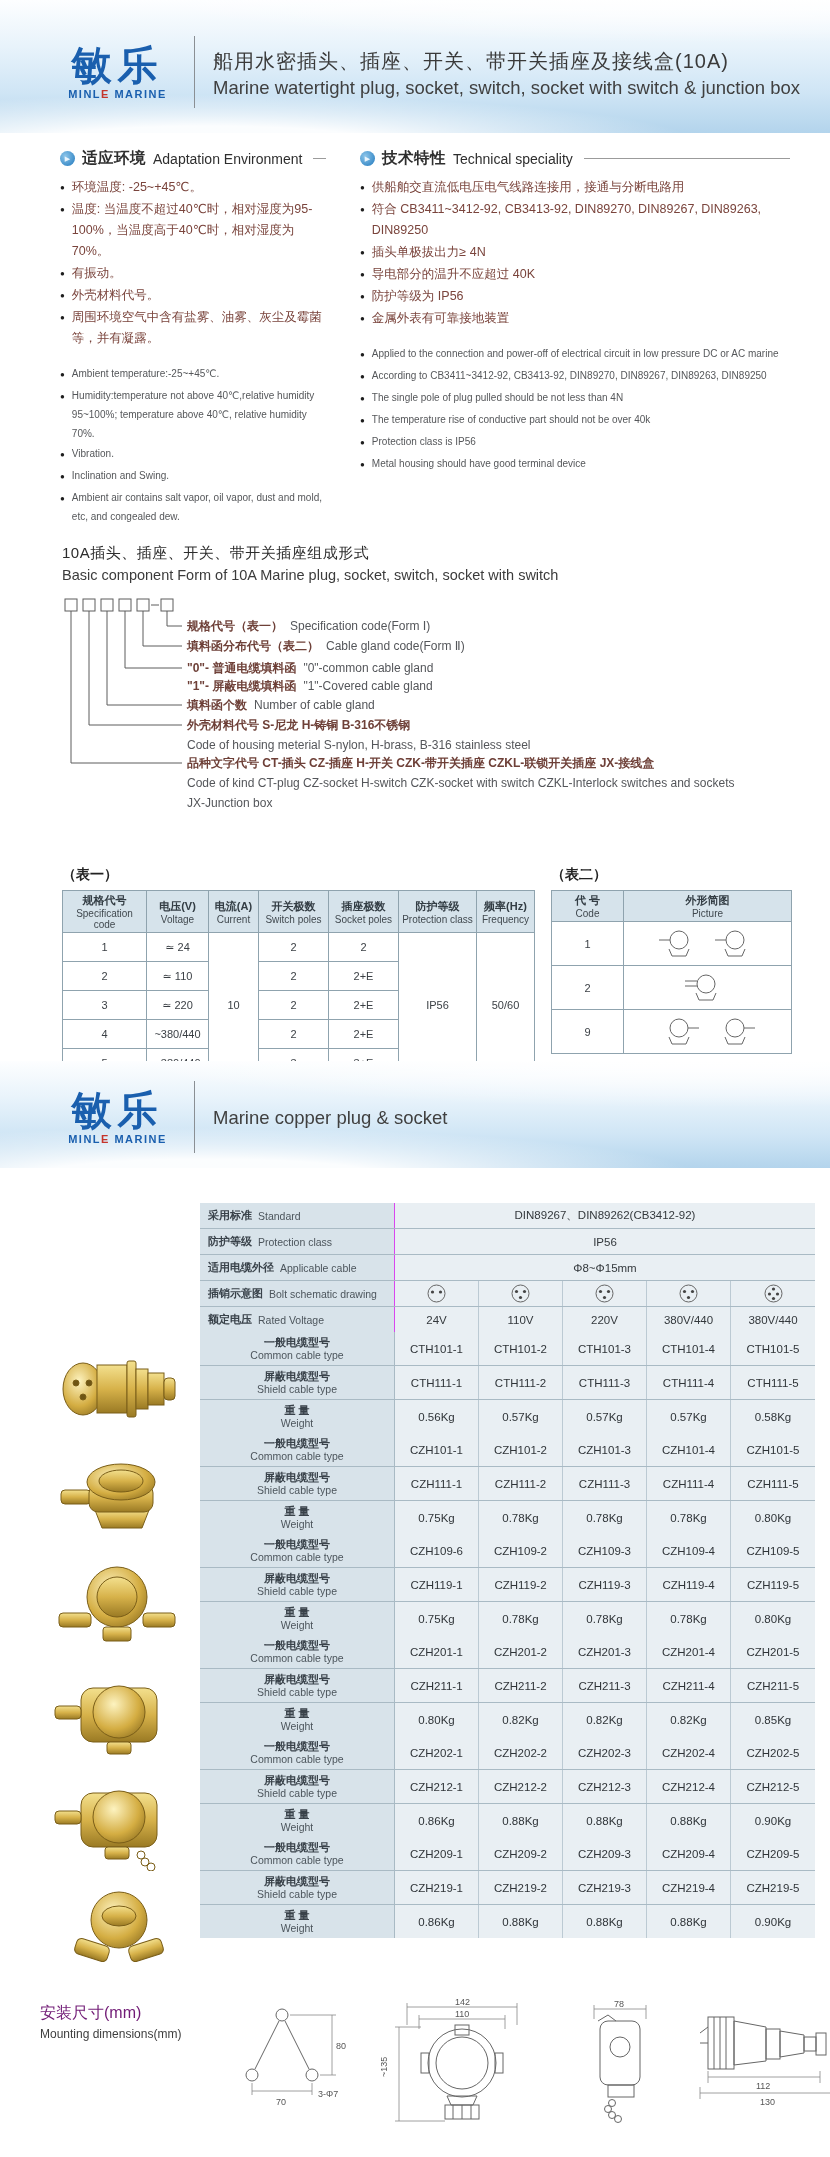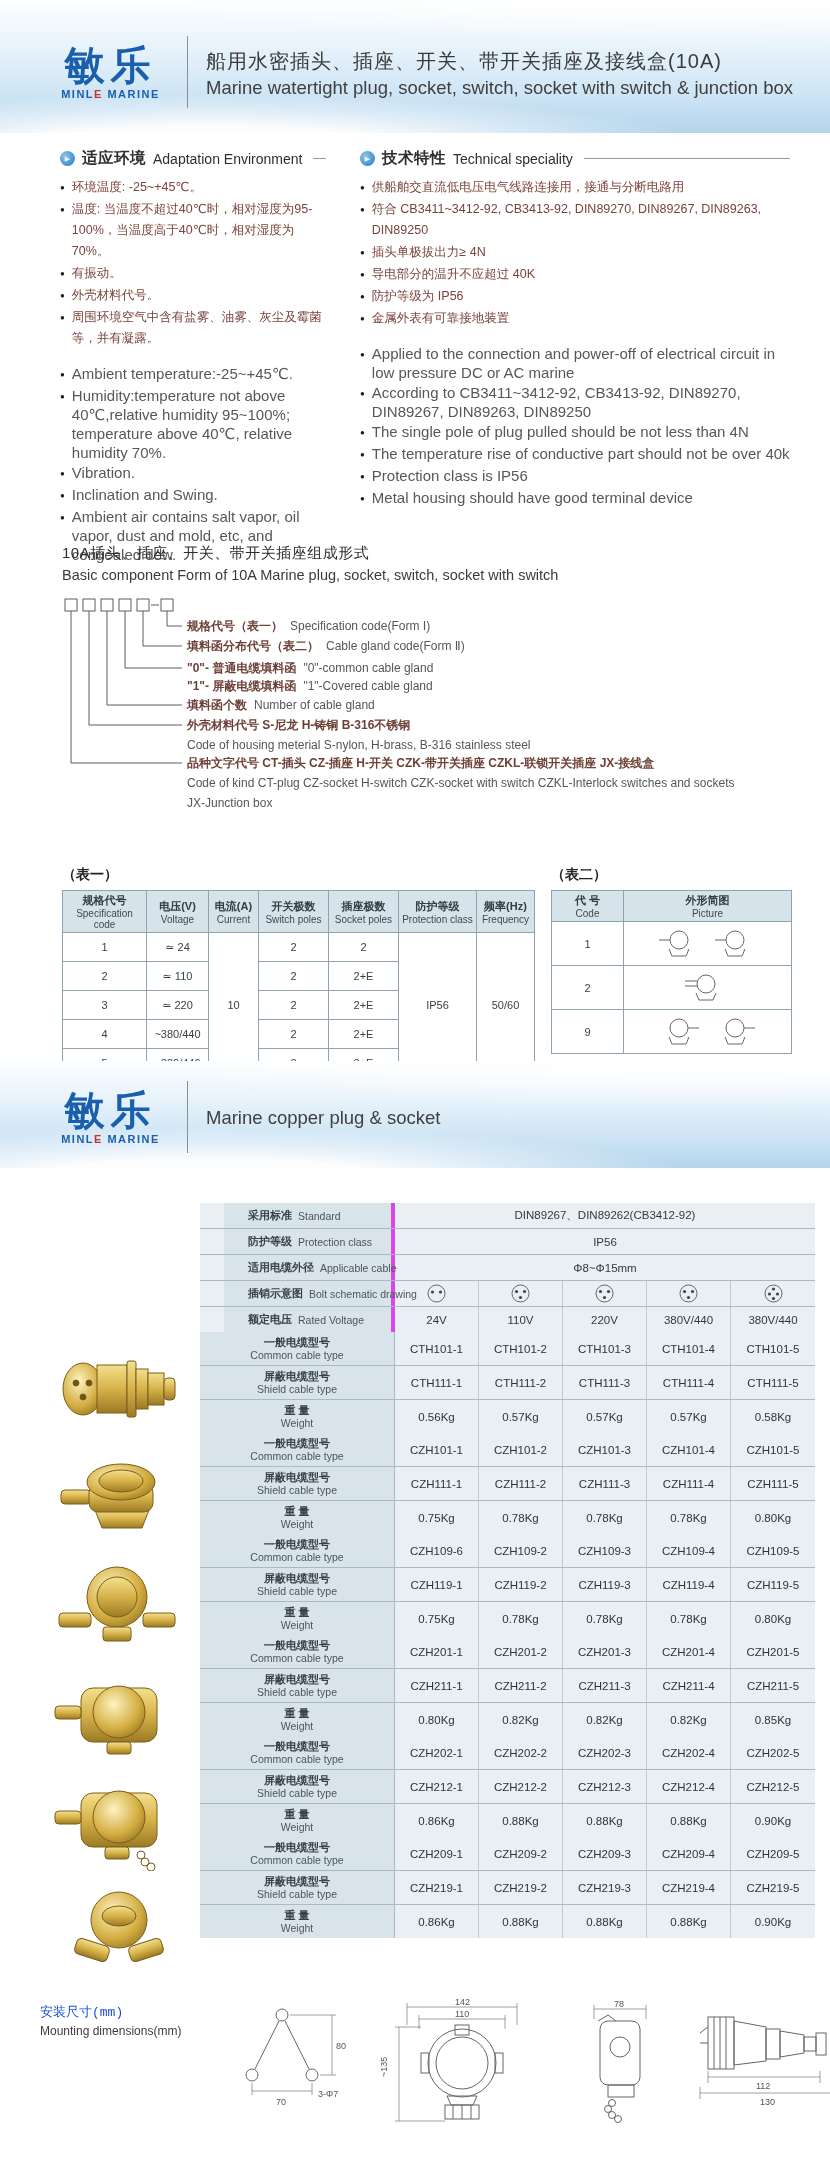--- a/index.html
+++ b/index.html
@@ -6,21 +6,21 @@
   .page{position:relative;width:830px;height:2157px;background:#fff;overflow:hidden;
         font-family:"Liberation Sans","DejaVu Sans",sans-serif;color:#333;}
   
   .band{position:absolute;left:0;right:0;
         background:
          radial-gradient(ellipse 700px 70px at 25% 108%, rgba(255,255,255,.95) 25%, rgba(255,255,255,0) 70%),
          radial-gradient(ellipse 900px 90px at 85% -15%, rgba(255,255,255,.9) 20%, rgba(255,255,255,0) 70%),
          linear-gradient(180deg,#fdfeff 0%,#e8f3fb 35%,#cfe5f5 70%,#b3d4ec 100%);}
   .band1{top:0;height:133px;}
   .band2{top:1061px;height:107px;}
-  .hdr{position:absolute;left:48px;display:flex;align-items:center;justify-content:space-between;}
+  .hdr{position:absolute;left:55px;display:flex;align-items:center;justify-content:space-between;}
   .logo{width:125px;text-align:center;}
   .logo-cn{font-size:40px;font-weight:bold;color:#1a5fae;letter-spacing:6px;line-height:1;}
   .logo-en{font-size:11px;font-weight:bold;color:#1a5fae;letter-spacing:1.5px;margin-top:3px;}
   .logo-en .red{color:#c5342b;}
   .vline{width:1px;height:72px;background:#8a8f94;margin:0 18px 0 14px;}
   .titles{padding-top:2px;}
   .t-cn{font-size:20px;color:#3a3a3a;letter-spacing:1px;line-height:1.5;}
   .t-en{font-size:18.5px;color:#404040;line-height:1.35;}
   
   .cols{position:absolute;top:148px;left:60px;right:40px;display:flex;gap:34px;}
@@ -31,21 +31,21 @@
      background:radial-gradient(circle at 35% 35%,#8ec6ea,#1f78bd);color:#eaf5fd;
      font-size:7px;display:inline-flex;align-items:center;justify-content:center;}
   .h-cn{font-size:15.5px;font-weight:bold;color:#2e2e2e;letter-spacing:.5px;}
   .h-en{font-size:14px;color:#2e2e2e;}
   .h-line{flex:1;border-top:1px solid #9b9b9b;height:0;margin-left:4px;}
   .bullets{margin-top:2px;}
   .bullets.en{margin-top:15px;}
   .b-item{display:flex;margin-bottom:1px;}
   .dot{font-size:8px;line-height:21px;margin-right:7px;color:#1d1d1d;flex:none;}
   .cn .bt{font-size:12.5px;line-height:21px;color:#7a443c;}
-  .en .bt{font-size:15px;line-height:19px;color:#55575a;}
+  .en .bt{font-size:10px;line-height:19px;color:#55575a;}
   
   .component{position:absolute;top:541px;left:62px;right:38px;}
   .c-title-cn{font-size:15px;color:#2d2d2d;letter-spacing:.5px;line-height:1.6;}
   .c-title-en{font-size:14.5px;color:#3b3b3b;line-height:1.4;}
   .diagram{margin-top:10px;display:block;}
   
   .forms{position:absolute;top:866px;left:62px;right:38px;display:flex;gap:16px;}
   .cap{font-size:14px;font-weight:bold;color:#222;margin-bottom:6px;}
   table.ft{border-collapse:collapse;text-align:center;}
   table.ft th,table.ft td{border:1px solid #8fa3ae;padding:2px 3px;}
@@ -55,38 +55,38 @@
   table.ft td{font-size:11px;color:#3a3f44;background:#fff;height:24px;}
   table.ft2 td{height:39px;}
   
   .product{position:absolute;top:1203px;left:40px;right:15px;display:flex;}
   .photos{width:160px;flex:none;padding-top:134px;}
   .photo{height:100px;margin-bottom:9px;display:flex;align-items:center;justify-content:center;}
   .ptable{flex:1;}
   .info{background:#e9eff3;}
   .irow{display:grid;grid-template-columns:195px repeat(5,1fr);height:25px;}
   .irow + .irow{border-top:1px solid #a9bac4;}
-  .ilabel{background:#d8e3ea;border-right:4px solid #d946ef;display:flex;align-items:center;gap:6px;padding-left:24px;margin-left:24px;}
+  .ilabel{background:#d8e3ea;border-right:1px solid #d946ef;display:flex;align-items:center;gap:6px;padding-left:8px;}
   .il-cn{font-size:11px;font-weight:bold;color:#39424a;white-space:nowrap;}
   .il-en{font-size:10.5px;color:#4c555c;white-space:nowrap;}
   .ival{grid-column:span 5;display:flex;align-items:center;justify-content:center;font-size:11.5px;color:#33383c;}
   .icell{display:flex;align-items:center;justify-content:center;font-size:11.5px;color:#33383c;border-right:1px solid #bccad3;}
   .icell:last-child{border-right:none;}
   .block{background:#e9eff3;}
   .prow{display:grid;grid-template-columns:195px repeat(5,1fr);height:33px;}
   .prow + .prow{border-top:1px solid #a9bac4;}
   .plabel{background:#d8e3ea;border-right:1px solid #a9bac4;display:flex;flex-direction:column;align-items:center;justify-content:center;}
   .pl-cn{font-size:11px;font-weight:bold;color:#39424a;line-height:1.2;}
   .pl-en{font-size:10.5px;color:#4c555c;line-height:1.2;}
   .pcell{display:flex;align-items:center;justify-content:center;font-size:11.5px;color:#2f3438;border-right:1px solid #bccad3;}
   .pcell:last-child{border-right:none;}
   
   .mounting{position:absolute;top:1995px;left:40px;right:20px;display:flex;}
   .m-labels{width:190px;flex:none;padding-top:8px;}
-  .m-cn{font-size:13px;color:#1d4ed8;font-family:Liberation Mono, monospace;}
+  .m-cn{font-size:16px;color:#701a75;}
   .m-en{font-size:12px;color:#3e3e3e;margin-top:3px;}
   .m-draws{flex:1;display:flex;align-items:flex-start;gap:14px;padding-top:4px;}
   .dim{font-size:9px;fill:#555;}
   .ln{stroke:#666;fill:none;stroke-width:1;}
   .lnt{stroke:#888;fill:none;stroke-width:.8;}
 </style>
 </head>
 <body>
 
 <div class="page">

